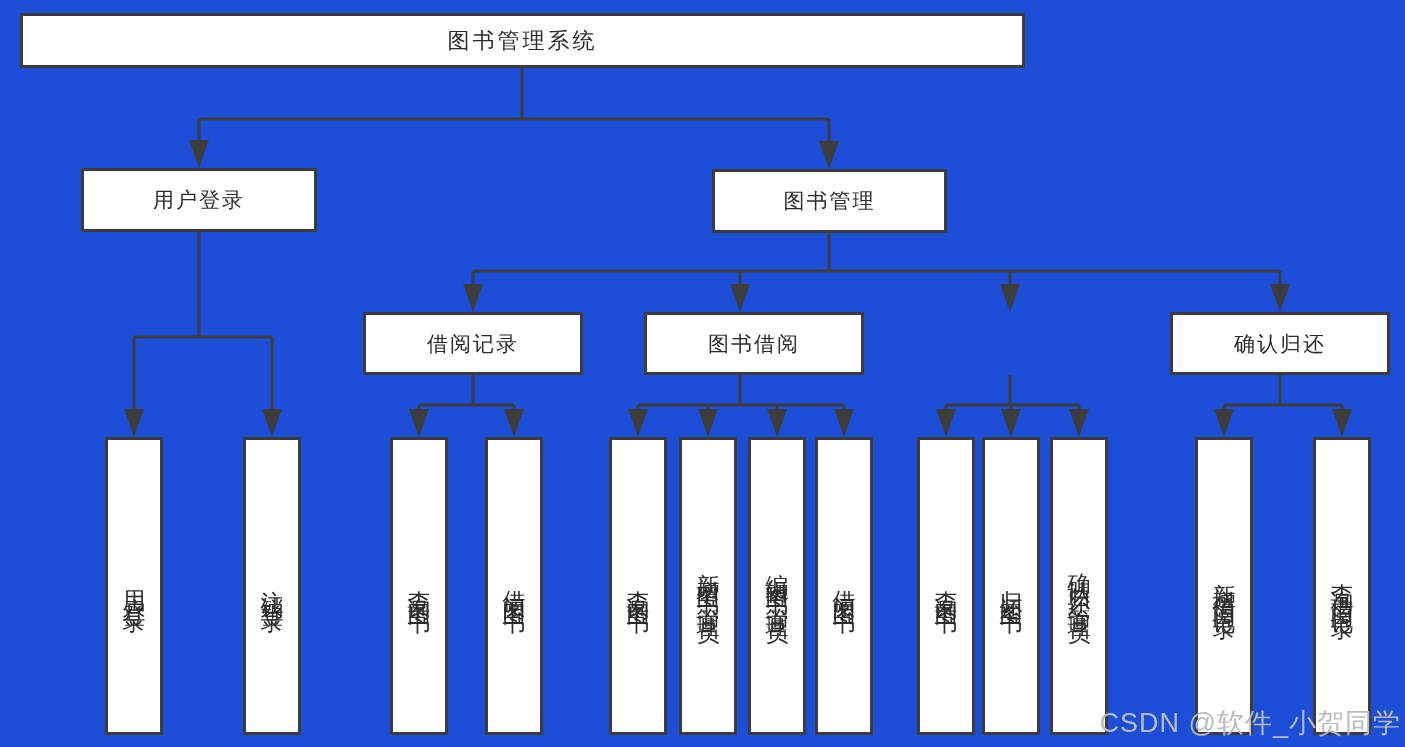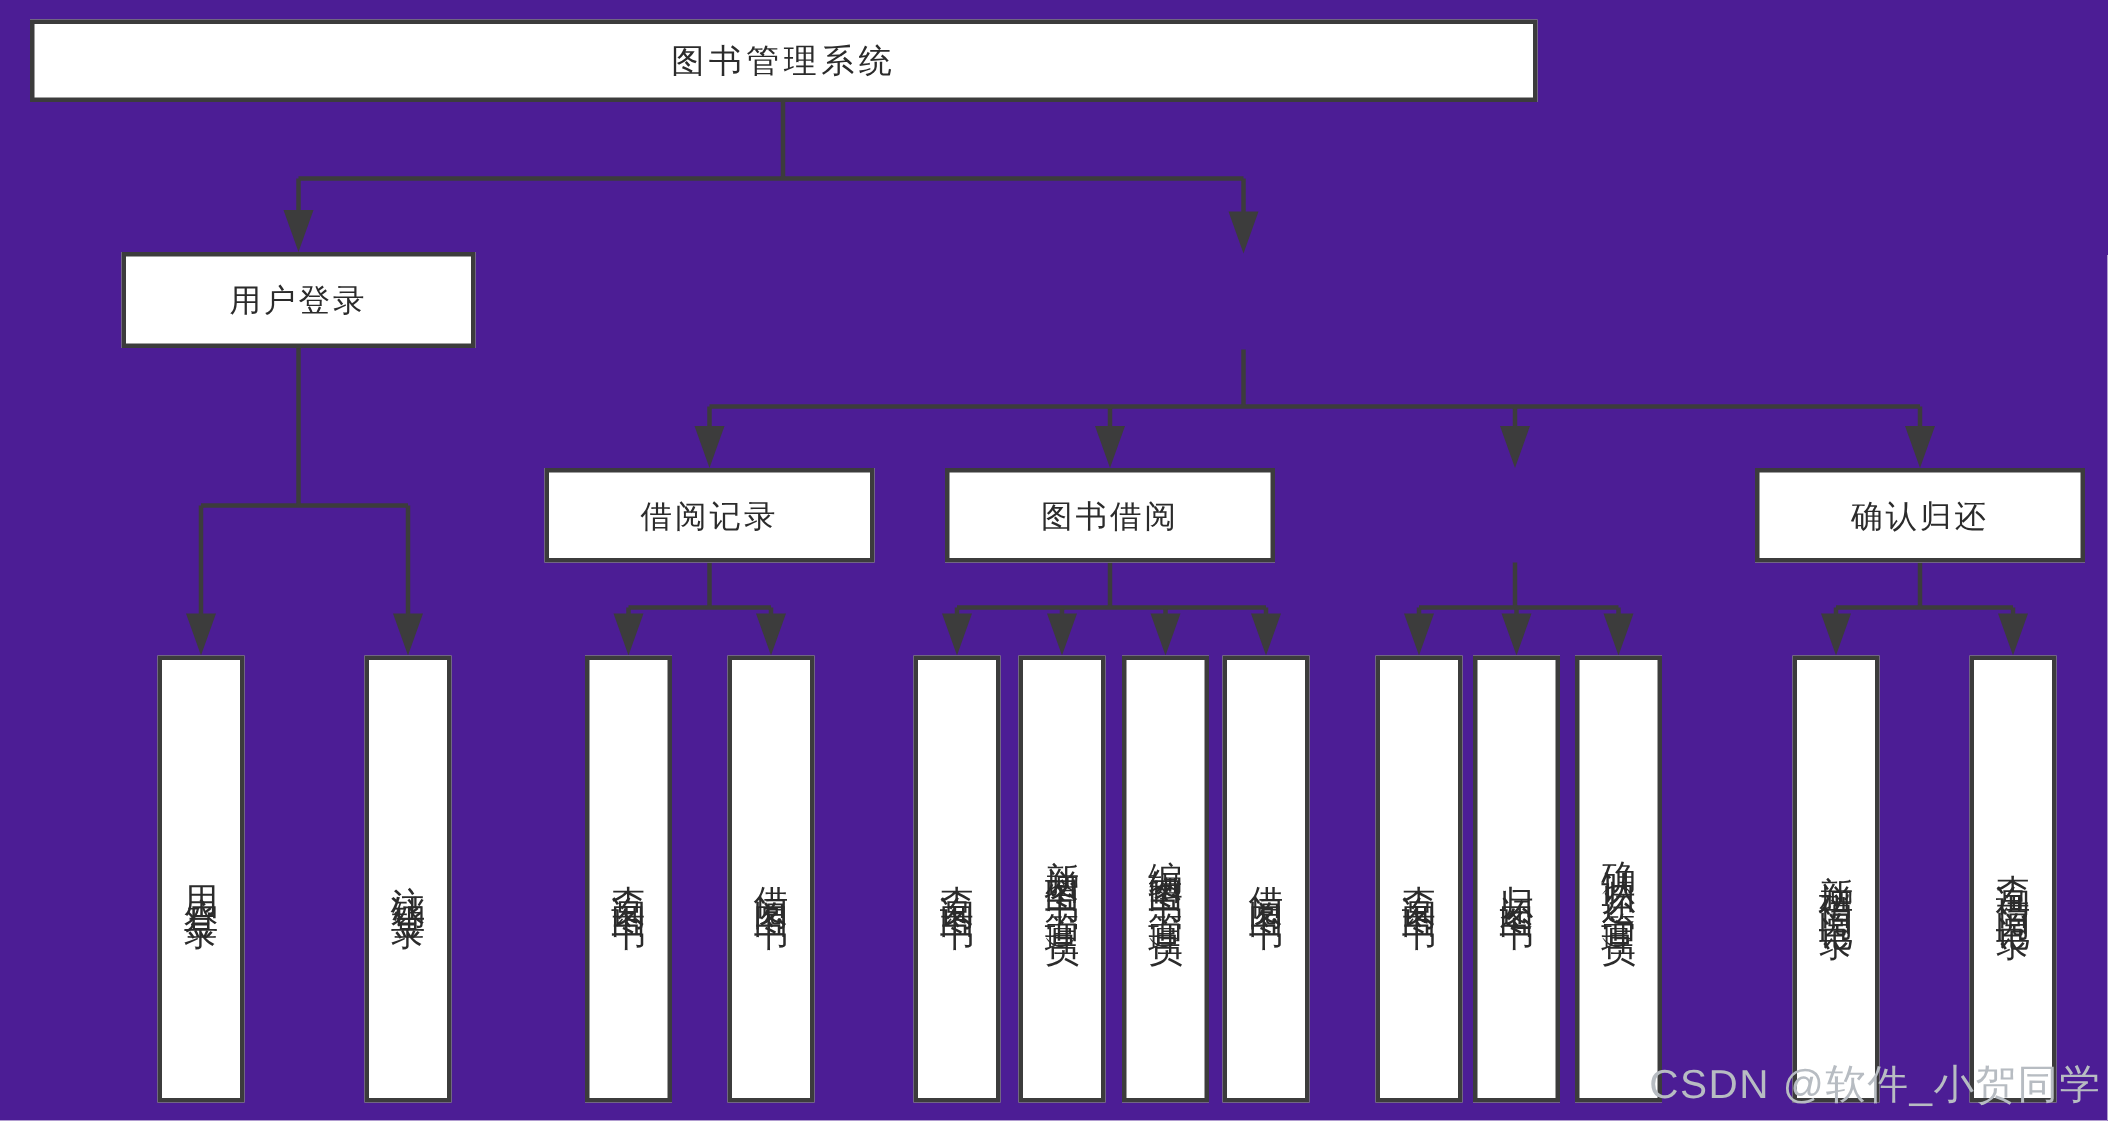--- a/index.html
+++ b/index.html
@@ -4,21 +4,21 @@
 <style>
   html, body {
     margin: 0;
     padding: 0;
     background: #ffffff;
   }
   .stage {
     position: relative;
     width: 1405px;
     height: 747px;
-    background: #4c1d95;
+    background: #1d4ed8;
     font-family: "Liberation Sans", "DejaVu Sans", sans-serif;
     overflow: hidden;
   }
   .connectors {
     position: absolute;
     left: 0;
     top: 0;
     width: 1405px;
     height: 747px;
   }
@@ -109,23 +109,24 @@
       <polygon points="1001,409 1021,409 1011,437"></polygon>
       <polygon points="1069,409 1089,409 1079,437"></polygon>
       <polygon points="1214,409 1234,409 1224,437"></polygon>
       <polygon points="1332,409 1352,409 1342,437"></polygon>
     </g>
   </svg>
 
   <div class="node h root" style="left:20px; top:13px; width:1005px; height:55px;">图书管理系统</div>
 
   <div class="node h" style="left:81px; top:168px; width:236px; height:64px;">用户登录</div>
+  <div class="node h" style="left:712px; top:169px; width:235px; height:64px;">图书管理</div>
 
   <div class="node h" style="left:363px; top:312px; width:220px; height:63px;">借阅记录</div>
-  <div class="node h" style="left:630px; top:312px; width:220px; height:63px;">图书借阅</div>
+  <div class="node h" style="left:644px; top:312px; width:220px; height:63px;">图书借阅</div>
   <div class="node h" style="left:1170px; top:312px; width:220px; height:63px;">确认归还</div>
 
   <div class="node v" style="left:105px; top:437px; width:58px; height:298px;">
     <span>用户登录</span>
   </div>
   <div class="node v" style="left:243px; top:437px; width:58px; height:298px;">
     <span>注销登录</span>
   </div>
 
   <div class="node v" style="left:390px; top:437px; width:58px; height:298px;">

